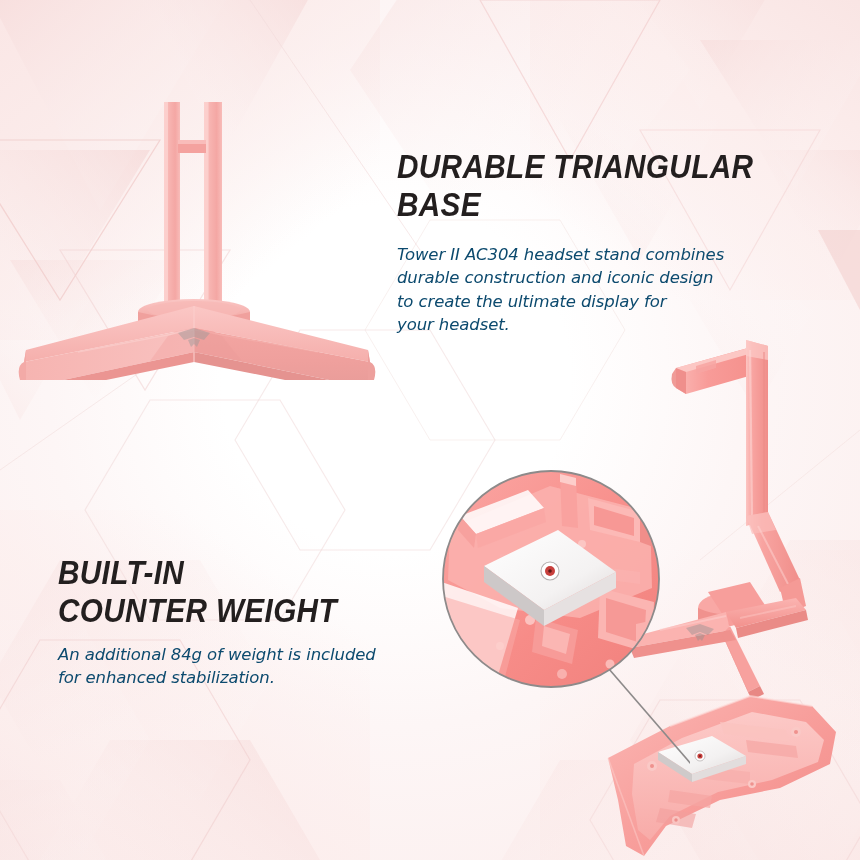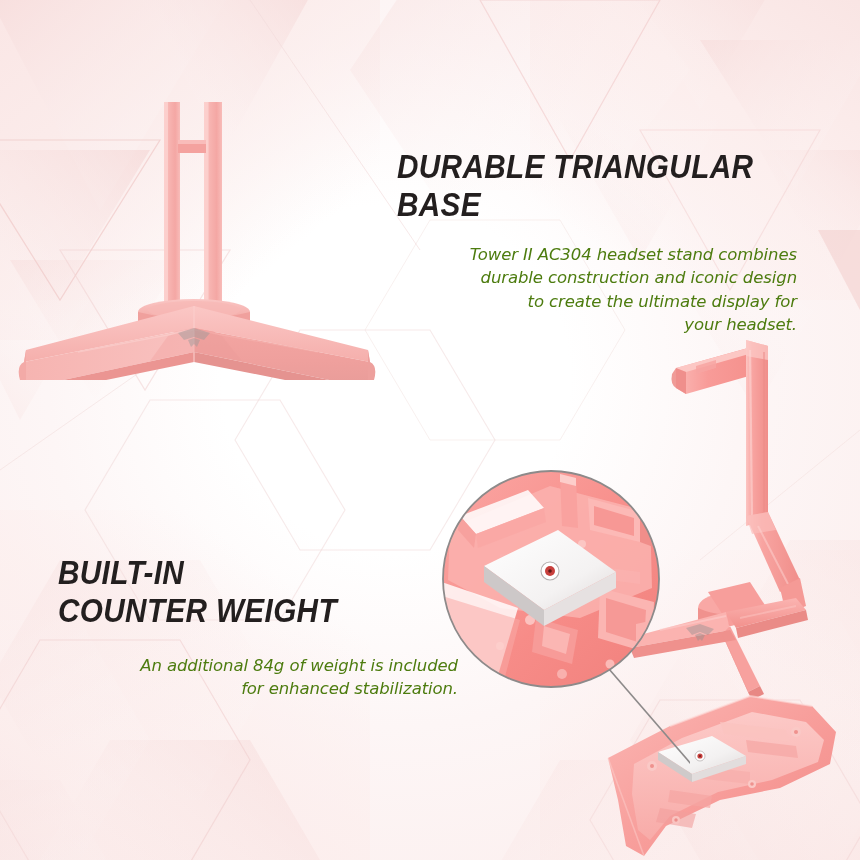--- a/index.html
+++ b/index.html
@@ -48,34 +48,33 @@
     font-weight:700;
     letter-spacing:0.4px;
     line-height:1.14;
     font-family:"Liberation Sans", sans-serif;
     transform:scaleX(0.9);
     transform-origin:left top;
     white-space:pre-line;
   }
   .body-copy{
     position:absolute;
-    color:#4d7c0f;
+    color:#0c4a6e;
     font-size:16.5px;
     line-height:1.42;
     font-family:"DejaVu Sans", sans-serif;
     white-space:pre-line;
     letter-spacing:-0.1px;
-    text-align:right;
   }
 
   #block-base .headline{left:397px;top:148px;font-size:33px;width:470px;}
   #block-base .body-copy{left:397px;top:243px;width:400px;}
 
   #block-weight .headline{left:58px;top:554px;font-size:33px;width:420px;}
-  #block-weight .body-copy{left:58px;top:643px;width:400px;margin-top:11px;}
+  #block-weight .body-copy{left:58px;top:643px;width:400px;}
 
   
   .art{position:absolute;}
   #art-top-base{left:18px;top:100px;width:370px;height:280px;}
   #art-stand{left:600px;top:330px;width:260px;height:370px;}
   #art-bottom-base{left:600px;top:680px;width:260px;height:180px;}
   #art-magnifier{left:440px;top:468px;width:222px;height:222px;}
   #art-leader{left:430px;top:600px;width:260px;height:200px;}
 </style>
 </head>

